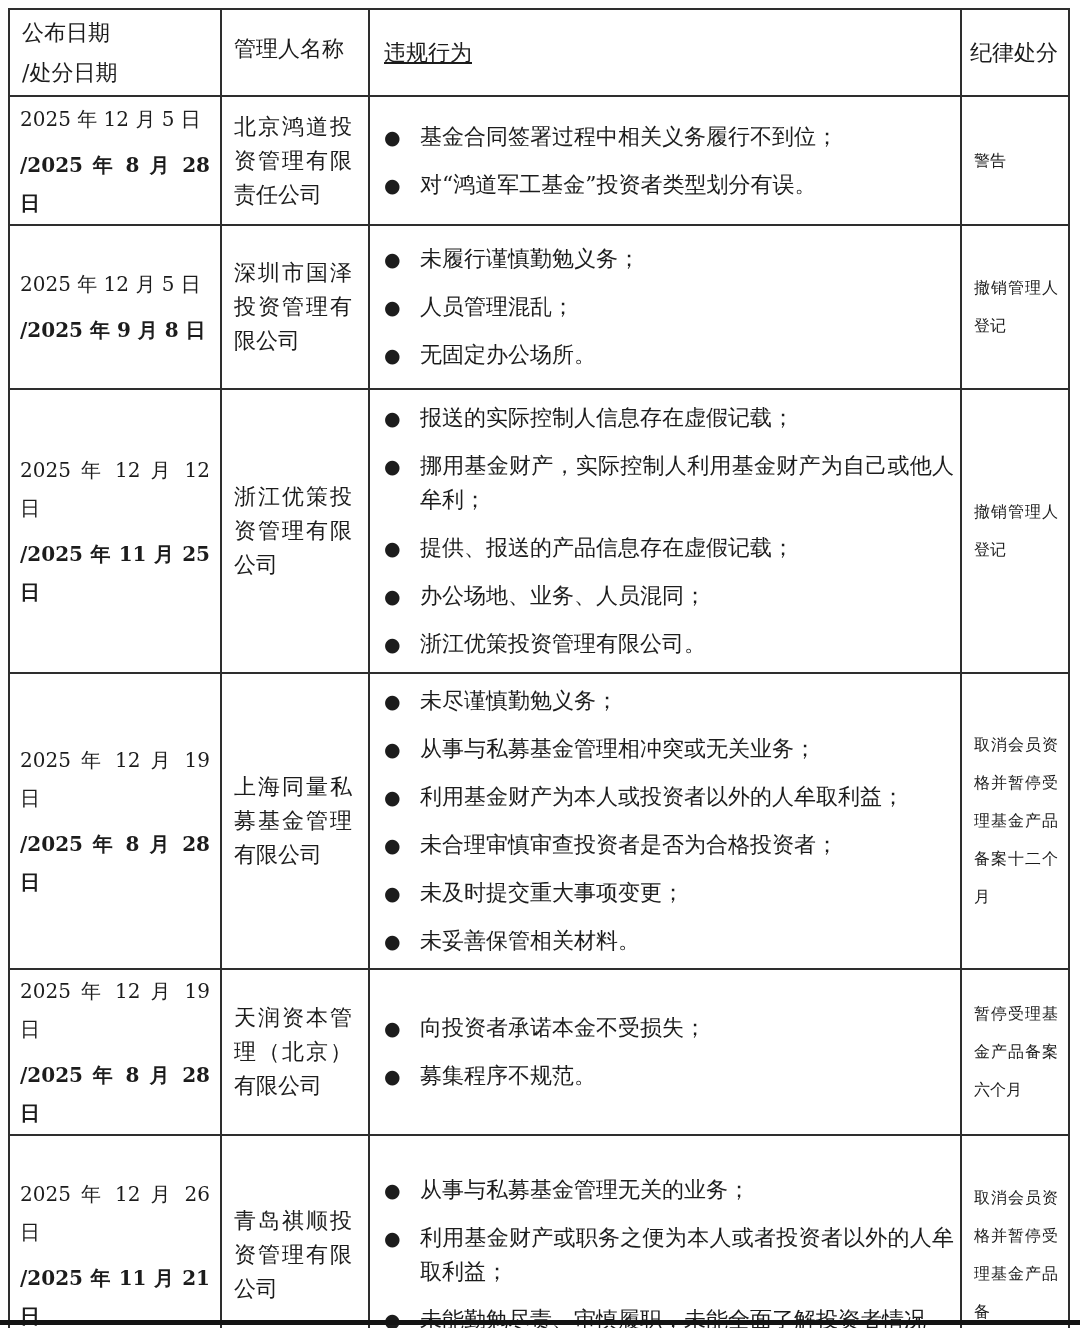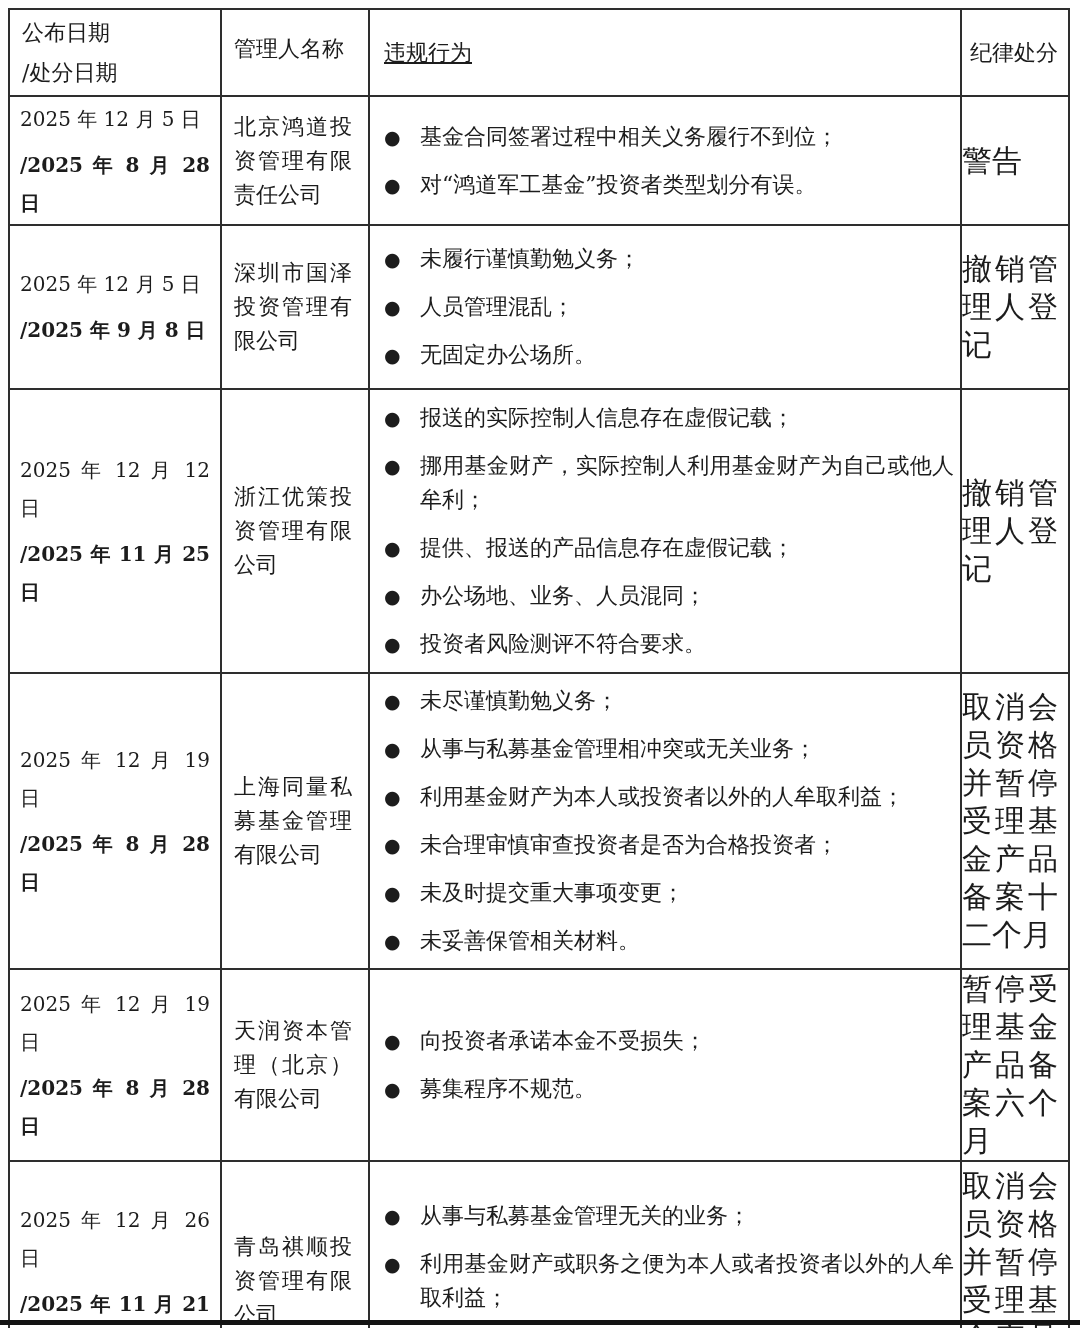--- a/index.html
+++ b/index.html
@@ -87,23 +87,23 @@
     line-height:34px;
     color:var(--text);
   }
   .vtext{
     flex:1 1 auto;
     line-height:34px;
     text-align:justify;
   }
   
   td.penalty{
-    font-size:30px;
+    font-size:16px;
     line-height:38px;
-    padding:0 10px 0 0;
+    padding:0 10px 0 12px;
     text-align:justify;
   }
   
   #watermark{
     position:absolute;
     top:1286px;
     right:24px;
     font-size:27px;
     font-weight:bold;
     letter-spacing:1px;
@@ -218,21 +218,21 @@
             <div class="vitem">
     <span class="bullet">●</span>
     <span class="vtext">提供、报送的产品信息存在虚假记载；</span>
   </div>
             <div class="vitem">
     <span class="bullet">●</span>
     <span class="vtext">办公场地、业务、人员混同；</span>
   </div>
             <div class="vitem">
     <span class="bullet">●</span>
-    <span class="vtext">投资者风险测评不符合要求。</span>
+    <span class="vtext">浙江优策投资管理有限公司。</span>
   </div>
           </td>
     <td class="penalty">
       <div>撤销管理人登记</div>
     </td>
   </tr>
         <tr class="r3">
     <td class="date">
       <p class="pdate1">2025 年 12 月 19 日</p>
       <p class="pdate2">/2025 年 8 月 28 日</p>

